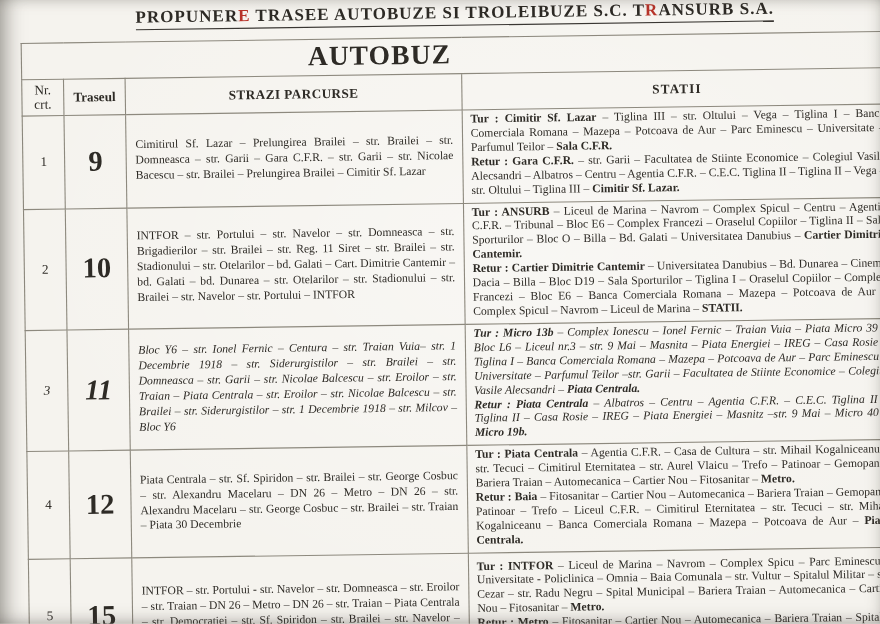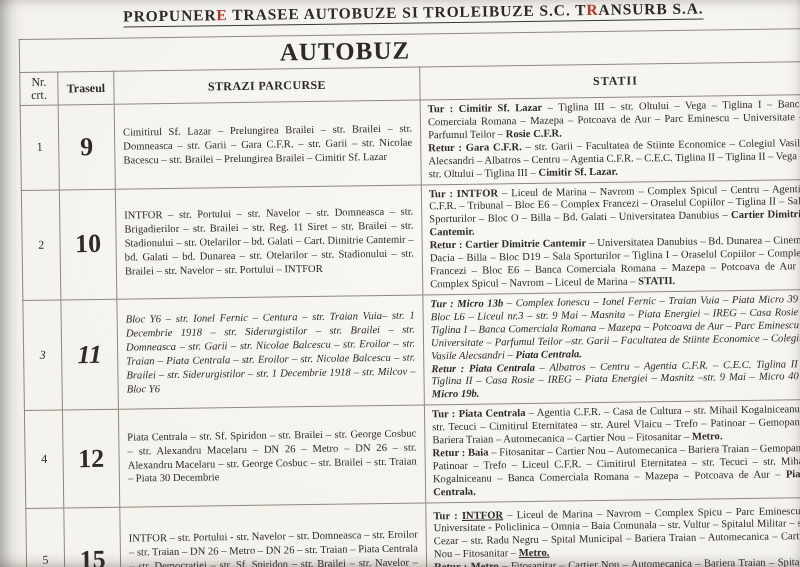--- a/index.html
+++ b/index.html
@@ -83,21 +83,21 @@
     white-space:pre-wrap;text-align:justify;padding:3px 7px;
     border-right:none;
   }
   tbody tr:nth-child(1) td{height:72px}
   tbody tr:nth-child(2) td{height:94px}
   tbody tr:nth-child(3) td{height:94px}
   tbody tr:nth-child(4) td{height:84px}
   tbody tr:nth-child(5) td{height:94px}
   tbody tr.italic td{font-style:italic;}
   .b{font-weight:bold;}
-  .u{text-decoration:underline;}
+  .u{}
   .red{color:var(--red);}
 </style>
 </head>
 <body>
 
 <div class="scan">
   <div class="tilt">
 
     <div class="doc-title">
       <span class="inner"><span>PROPUNER</span><span class="red">E</span><span> TRASEE AUTOBUZE SI TROLEIBUZE S.C. T</span><span class="red">R</span><span>ANSURB S.A.</span></span>
@@ -122,28 +122,28 @@
           <th class="h-route">Traseul</th>
           <th class="h-streets">STRAZI PARCURSE</th>
           <th class="h-statii">STATII</th>
         </tr>
       </thead>
       <tbody id="rows">
           <tr>
             <td class="c-nr">1</td>
             <td class="c-route">9</td>
             <td class="c-streets">Cimitirul Sf. Lazar – Prelungirea Brailei – str. Brailei – str. Domneasca – str. Garii – Gara C.F.R. – str. Garii – str. Nicolae Bacescu – str. Brailei – Prelungirea Brailei – Cimitir Sf. Lazar</td>
-            <td class="c-statii"><span class="b">Tur : Cimitir Sf. Lazar</span><span> – Tiglina III – str. Oltului – Vega – Tiglina I – Banca Comerciala Romana – Mazepa – Potcoava de Aur – Parc Eminescu – Universitate – Parfumul Teilor – </span><span class="b">Rosie C.F.R.</span><span>
+            <td class="c-statii"><span class="b">Tur : Cimitir Sf. Lazar</span><span> – Tiglina III – str. Oltului – Vega – Tiglina I – Banca Comerciala Romana – Mazepa – Potcoava de Aur – Parc Eminescu – Universitate – Parfumul Teilor – </span><span class="b">Sala C.F.R.</span><span>
 </span><span class="b">Retur : Gara C.F.R.</span><span> – str. Garii – Facultatea de Stiinte Economice – Colegiul Vasile Alecsandri – Albatros – Centru – Agentia C.F.R. – C.E.C. Tiglina II – Tiglina II – Vega – str. Oltului – Tiglina III – </span><span class="b">Cimitir Sf. Lazar.</span></td>
           </tr>
           <tr>
             <td class="c-nr">2</td>
             <td class="c-route">10</td>
             <td class="c-streets">INTFOR – str. Portului – str. Navelor – str. Domneasca – str. Brigadierilor – str. Brailei – str. Reg. 11 Siret – str. Brailei – str. Stadionului – str. Otelarilor – bd. Galati – Cart. Dimitrie Cantemir – bd. Galati – bd. Dunarea – str. Otelarilor – str. Stadionului – str. Brailei – str. Navelor – str. Portului – INTFOR</td>
-            <td class="c-statii"><span class="b">Tur : INTFOR</span><span> – Liceul de Marina – Navrom – Complex Spicul – Centru – Agentia C.F.R. – Tribunal – Bloc E6 – Complex Francezi – Oraselul Copiilor – Tiglina II – Sala Sporturilor – Bloc O – Billa – Bd. Galati – Universitatea Danubius – </span><span class="b">Cartier Dimitrie Cantemir.</span><span>
+            <td class="c-statii"><span class="b">Tur : ANSURB</span><span> – Liceul de Marina – Navrom – Complex Spicul – Centru – Agentia C.F.R. – Tribunal – Bloc E6 – Complex Francezi – Oraselul Copiilor – Tiglina II – Sala Sporturilor – Bloc O – Billa – Bd. Galati – Universitatea Danubius – </span><span class="b">Cartier Dimitrie Cantemir.</span><span>
 </span><span class="b">Retur : Cartier Dimitrie Cantemir</span><span> – Universitatea Danubius – Bd. Dunarea – Cinema Dacia – Billa – Bloc D19 – Sala Sporturilor – Tiglina I – Oraselul Copiilor – Complex Francezi – Bloc E6 – Banca Comerciala Romana – Mazepa – Potcoava de Aur – Complex Spicul – Navrom – Liceul de Marina – </span><span class="b">STATII.</span></td>
           </tr>
           <tr class="italic">
             <td class="c-nr">3</td>
             <td class="c-route">11</td>
             <td class="c-streets">Bloc Y6 – str. Ionel Fernic – Centura – str. Traian Vuia– str. 1 Decembrie 1918 – str. Siderurgistilor – str. Brailei – str. Domneasca – str. Garii – str. Nicolae Balcescu – str. Eroilor – str. Traian – Piata Centrala – str. Eroilor – str. Nicolae Balcescu – str. Brailei – str. Siderurgistilor – str. 1 Decembrie 1918 – str. Milcov – Bloc Y6</td>
             <td class="c-statii"><span class="b">Tur : Micro 13b</span><span> – Complex Ionescu – Ionel Fernic – Traian Vuia – Piata Micro 39 – Bloc L6 – Liceul nr.3 – str. 9 Mai – Masnita – Piata Energiei – IREG – Casa Rosie – Tiglina I – Banca Comerciala Romana – Mazepa – Potcoava de Aur – Parc Eminescu – Universitate – Parfumul Teilor –str. Garii – Facultatea de Stiinte Economice – Colegiul Vasile Alecsandri – </span><span class="b">Piata Centrala.</span><span>
 </span><span class="b">Retur : Piata Centrala</span><span> – Albatros – Centru – Agentia C.F.R. – C.E.C. Tiglina II – Tiglina II – Casa Rosie – IREG – Piata Energiei – Masnitz –str. 9 Mai – Micro 40 – </span><span class="b">Micro 19b.</span></td>
           </tr>
           <tr>

